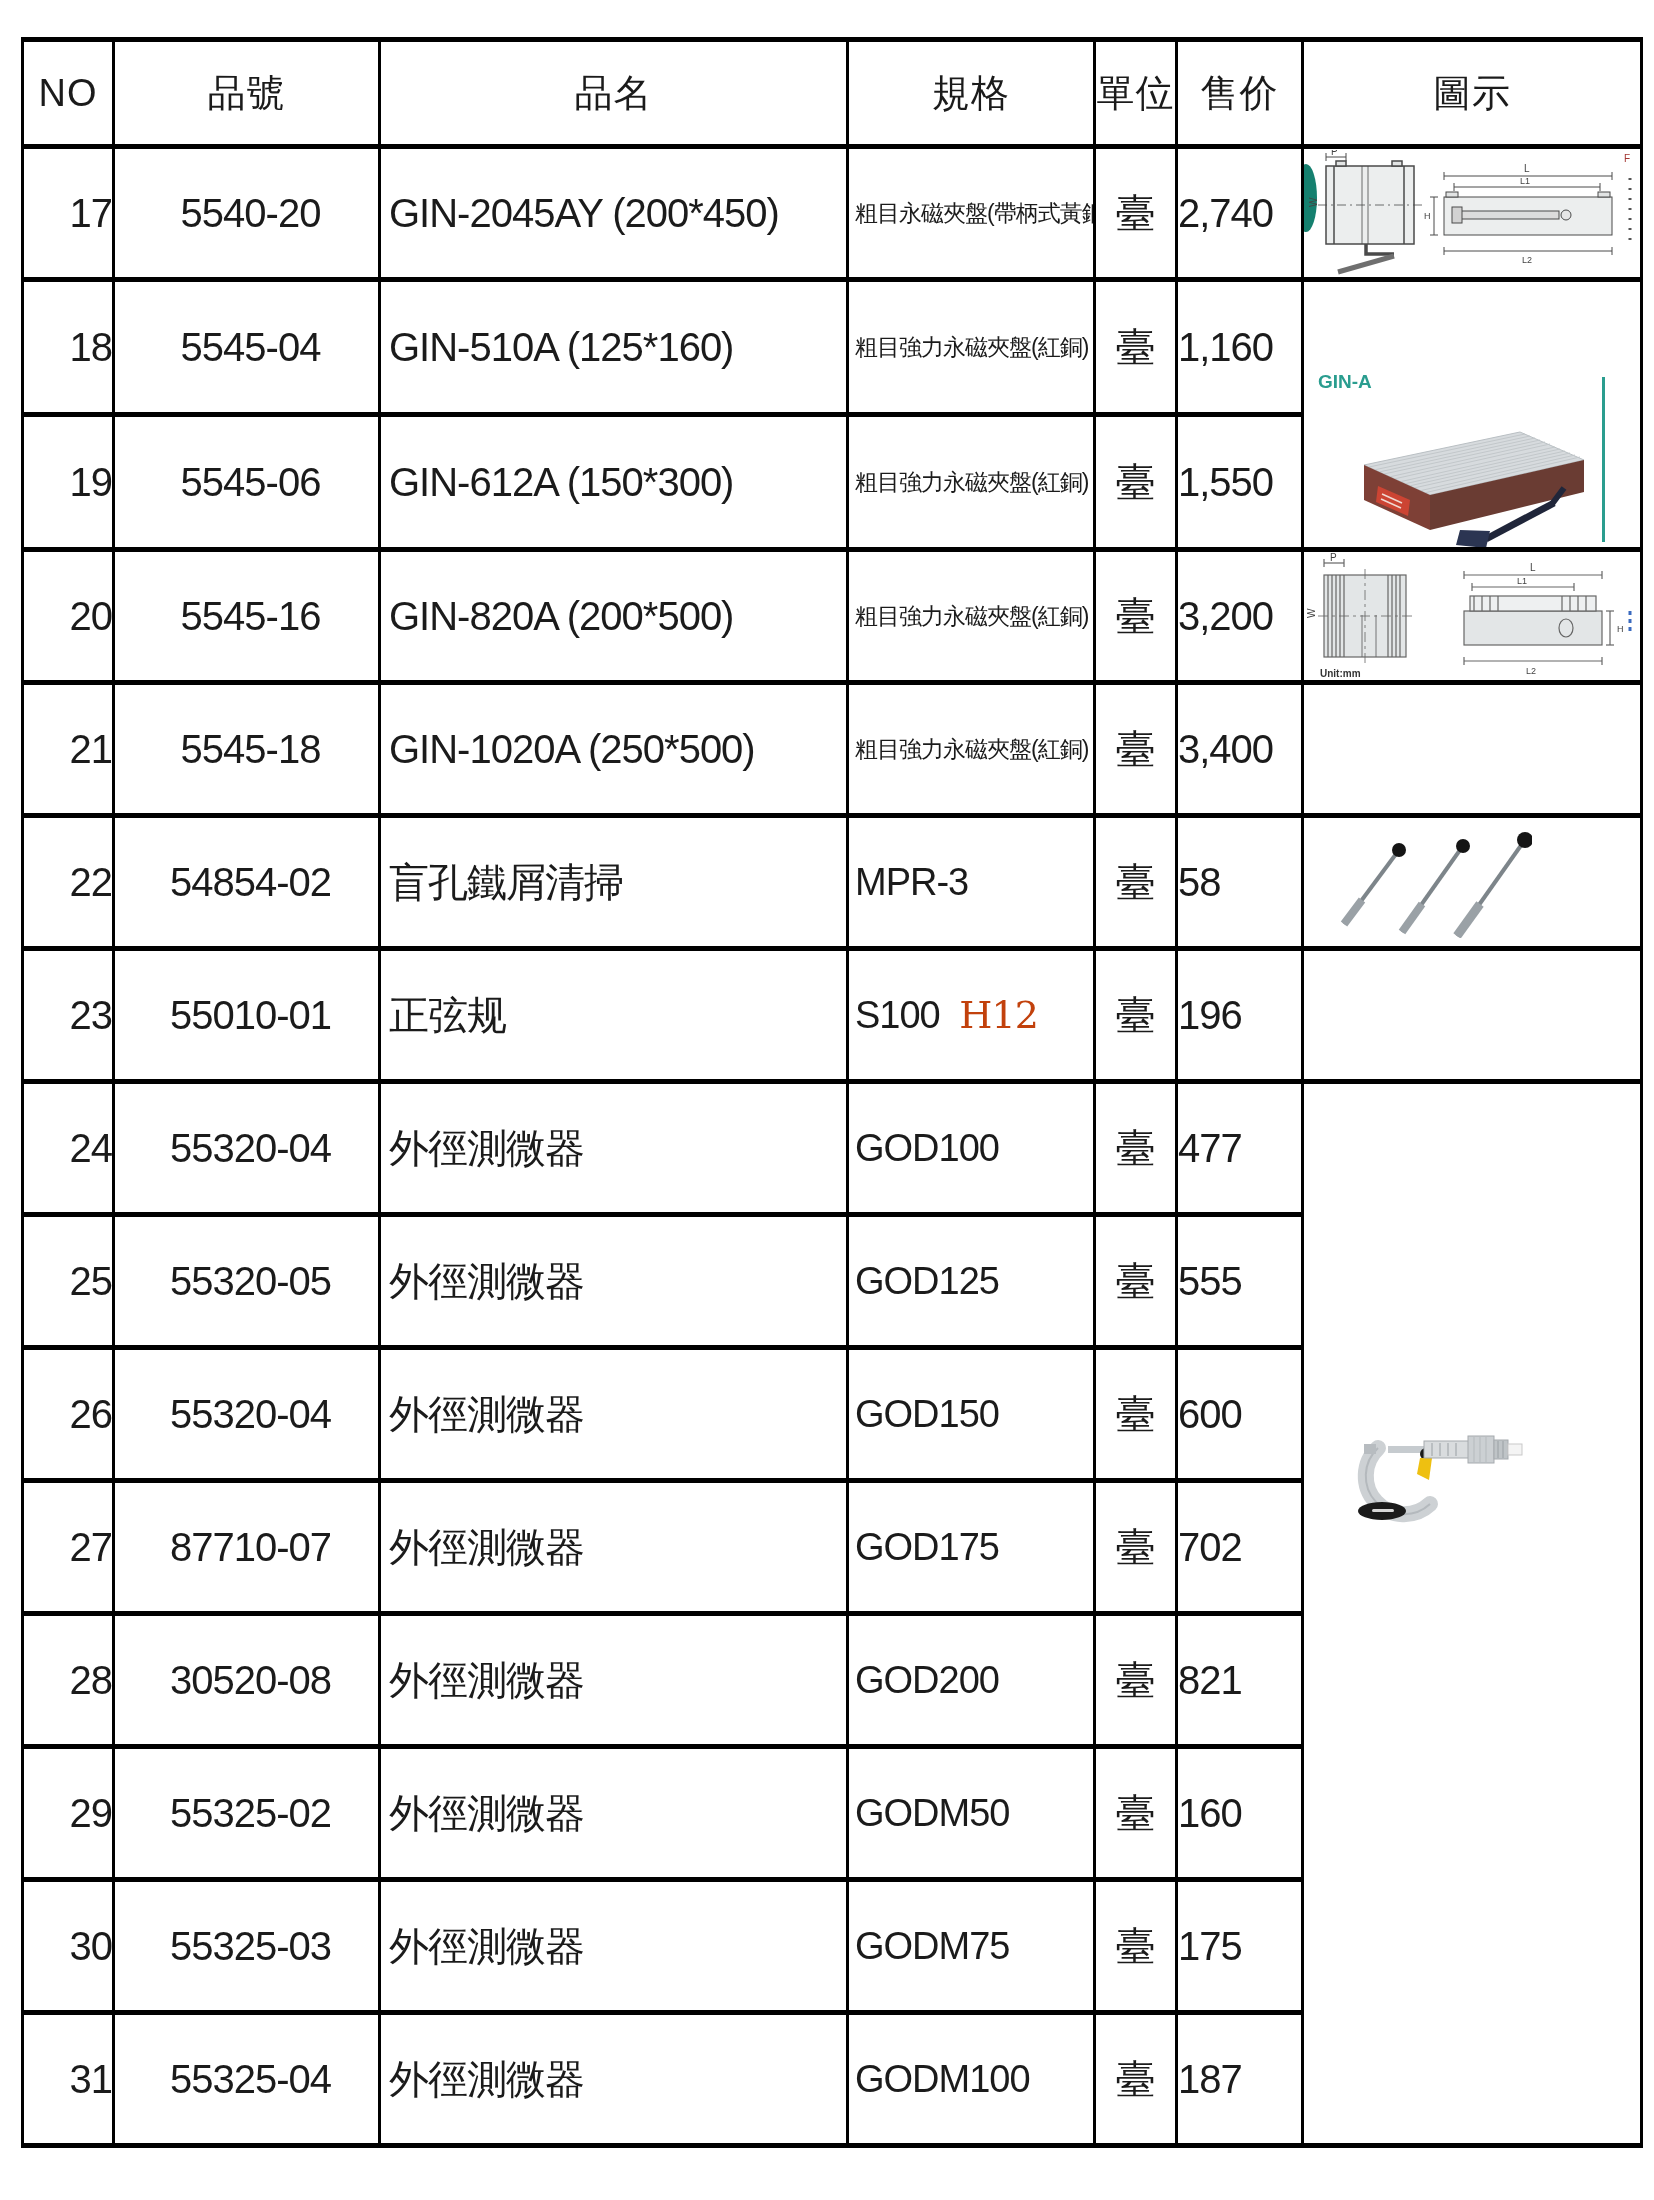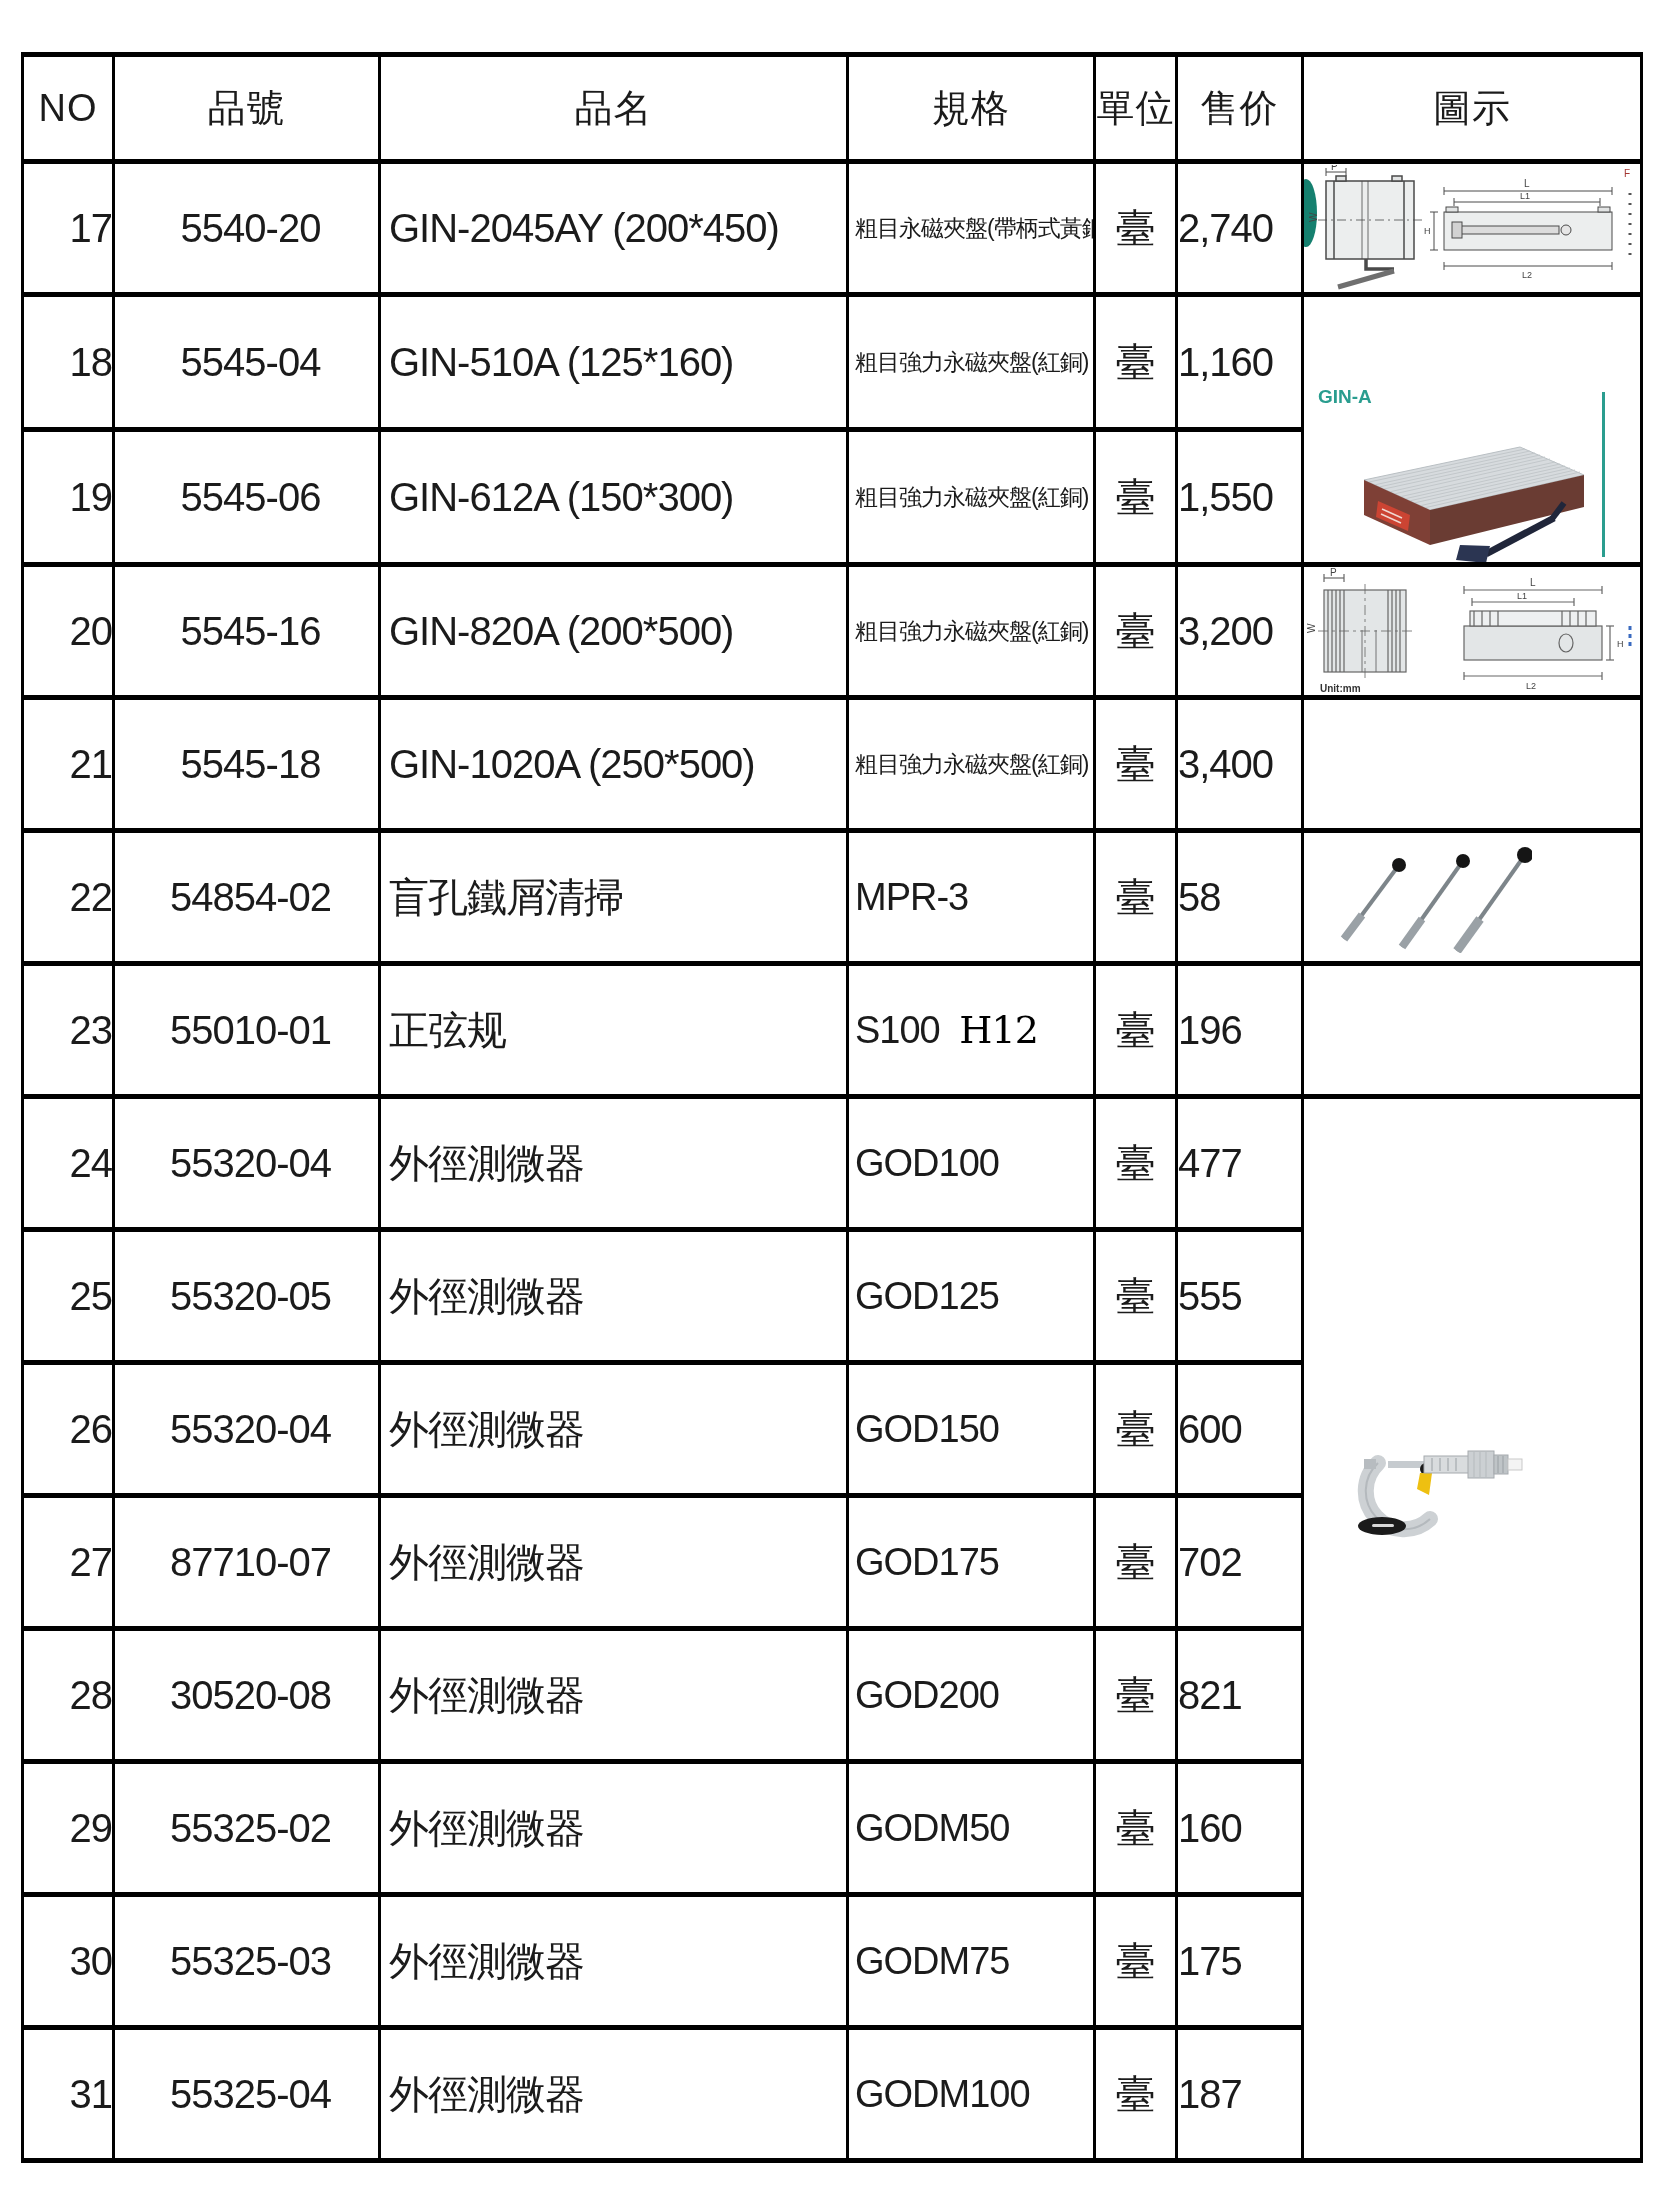--- a/index.html
+++ b/index.html
@@ -1,32 +1,32 @@
 <!DOCTYPE html>
 <html><head>
 <meta charset="utf-8">
 <style>
   html,body{margin:0;padding:0;background:#ffffff;}
   .page{position:relative;width:1654px;height:2200px;background:#fff;overflow:hidden;
         font-family:"Liberation Sans","DejaVu Sans",sans-serif;color:#1b1b1b;}
   table.price-table{border-collapse:collapse;table-layout:fixed;
-        position:absolute;left:21px;top:52px;width:1619px;}
+        position:absolute;left:21px;top:37px;width:1619px;}
   .price-table th,.price-table td{border:3px solid #000;border-top-width:5px;border-bottom-width:5px;
         padding:0;vertical-align:middle;overflow:hidden;background:#fff;}
   .price-table th{height:102px;font-size:38px;font-weight:400;text-align:center;letter-spacing:1px;}
   tr.row{height:133px;}
   td.c-no{text-align:right;font-size:40px;letter-spacing:-1px;}
   td.c-code{font-size:40px;padding-left:8px;letter-spacing:-1px;white-space:nowrap;text-align:center;}
   td.c-name{font-size:40px;padding-left:8px;letter-spacing:-1px;white-space:nowrap;}
   td.c-spec{font-size:38px;padding-left:6px;letter-spacing:-1px;white-space:nowrap;}
   td.c-spec.small{font-size:23px;letter-spacing:-1px;}
   td.c-unit{text-align:center;font-size:40px;}
   td.c-price{font-size:40px;padding-right:12px;letter-spacing:-1px;}
   td.c-img{padding:0;vertical-align:top;}
-  .red{color:#000000;font-family:"DejaVu Serif","Liberation Serif",serif;margin-left:10px;}
+  .red{color:#c2410c;font-family:"DejaVu Serif","Liberation Serif",serif;margin-left:10px;}
   svg{display:block;}
   .dim{font-size:10px;fill:#444;}
   .dim-sm{font-size:9px;fill:#444;}
 </style>
 </head>
 <body>
 
 <div class="page">
   <table class="price-table">
     <colgroup>

